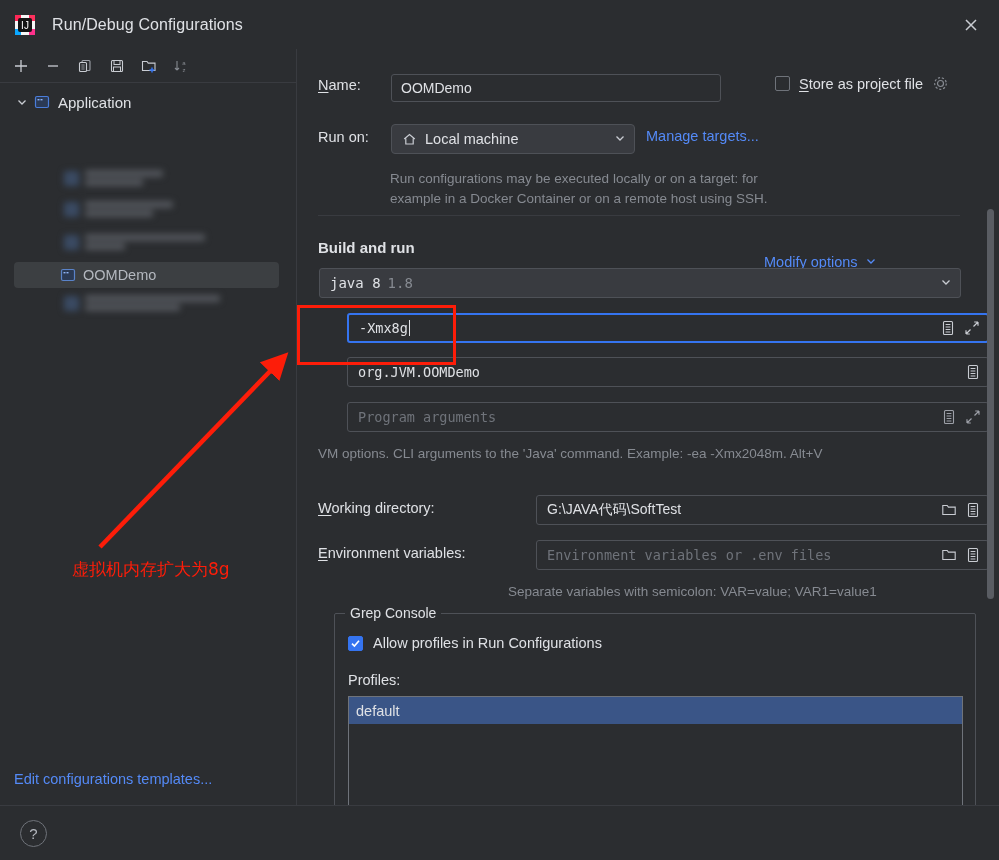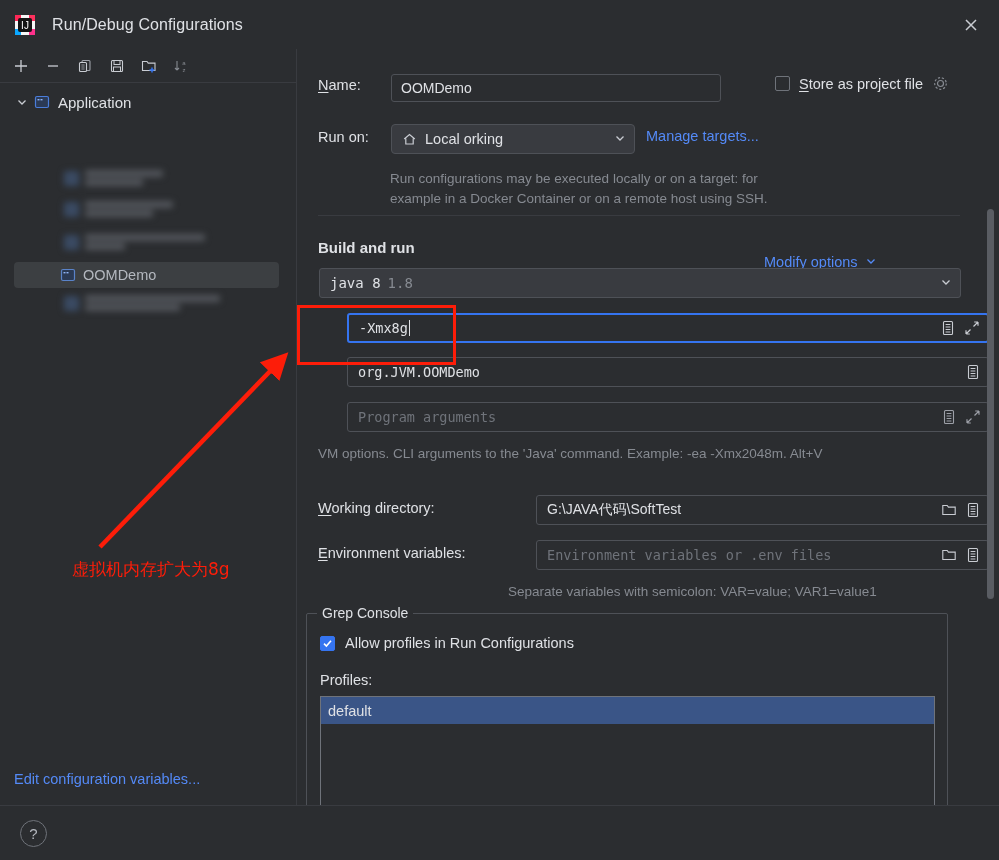--- a/index.html
+++ b/index.html
@@ -266,21 +266,21 @@
 
       <div class="blur-row" style="top:246px">
         <span class="blur-ico"></span>
         <span class="blur-bars">
           <span class="blur-bar" style="width:135px"></span>
           <span class="blur-bar" style="width:95px"></span>
         </span>
       </div>
     </div>
 
-    <div class="edit-templates">Edit configuration variables...</div>
+    <div class="edit-templates">Edit configurations templates...</div>
   </div>
 
   <div class="right-panel">
     <div class="rp-inner">
 
       <div class="row" style="left:20px; top:28px;">
         <span class="lbl"><span class="mn">N</span><span>ame:</span></span>
       </div>
       <div class="txtfield" style="position:absolute; left:93px; top:25px; width:330px;">
         <span>OOMDemo</span>
@@ -298,21 +298,21 @@
 
       <div class="row" style="left:20px; top:80px;">
         <span class="lbl">Run on:</span>
       </div>
       <div class="combo" style="position:absolute; left:93px; top:75px; width:244px;">
         <span style="display:flex;align-items:center;margin-right:8px;">
           <svg width="15" height="15" viewBox="0 0 15 15">
             <path d="M2.2 7 L7.5 2.5 L12.8 7 M3.8 6.4 V12 H11.2 V6.4" fill="none" stroke="#c9ccd2" stroke-width="1.2"></path>
           </svg>
         </span>
-        <span>Local orking</span>
+        <span>Local machine</span>
         <span style="margin-left:auto;">
           <svg width="12" height="12" viewBox="0 0 12 12">
             <path d="M2.5 4.5 L6 8 L9.5 4.5" stroke="#c9ccd2" stroke-width="1.3" fill="none"></path>
           </svg>
         </span>
       </div>
       <div style="position:absolute; left:348px; top:79px;" class="link">Manage targets...</div>
 
       <div class="hint" style="position:absolute; left:92px; top:120px; width:560px;">
         <div>Run configurations may be executed locally or on a target: for</div>
@@ -428,21 +428,21 @@
             <svg width="16" height="16" viewBox="0 0 16 16">
               <rect x="3.5" y="1.5" width="9" height="13" rx="1" fill="none" stroke="#c9ccd2" stroke-width="1.1"></rect>
               <path d="M5.6 4.5 H10.4 M5.6 7 H10.4 M5.6 9.5 H10.4 M5.6 12 H10.4" stroke="#c9ccd2" stroke-width="1"></path>
             </svg>
           </span>
         </span>
       </div>
 
       <div class="hint" style="position:absolute; left:210px; top:533px;">Separate variables with semicolon: VAR=value; VAR1=value1</div>
 
-      <div class="groupbox" style="left:8px; top:564px; width:642px; height:200px;text-align:center;">
+      <div class="groupbox" style="left:36px; top:564px; width:642px; height:200px;text-align:center;">
         <span class="groupbox-title">Grep Console</span>
 
         <div style="position:absolute; left:13px; top:21px; display:flex; align-items:center; gap:10px;">
           <span class="checkbox checked">
             <svg width="11" height="11" viewBox="0 0 11 11">
               <path d="M2 5.6 L4.4 8 L9 2.8" stroke="#ffffff" stroke-width="1.6" fill="none"></path>
             </svg>
           </span>
           <span class="lbl">Allow profiles in Run Configurations</span>
         </div>

